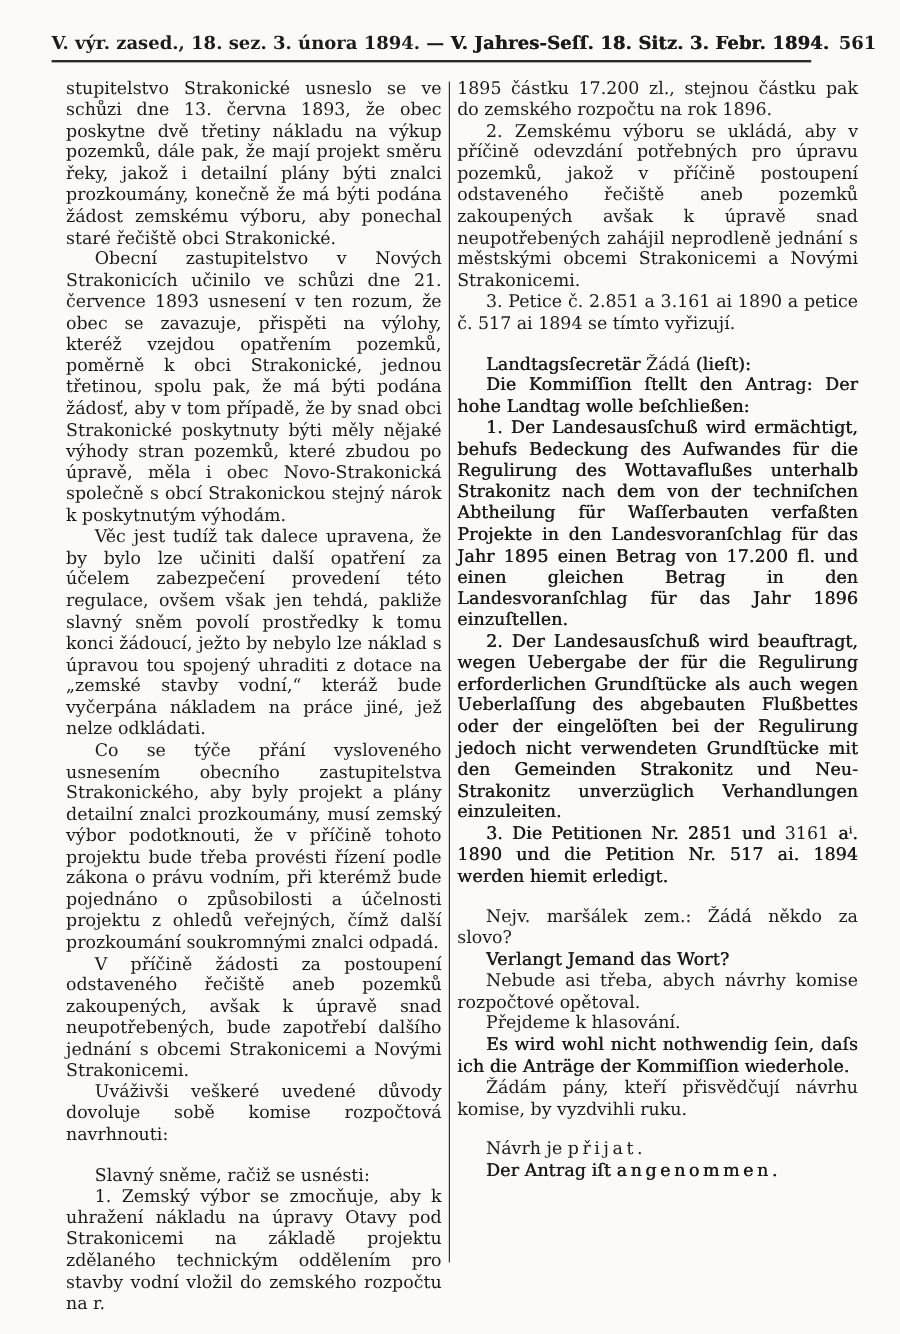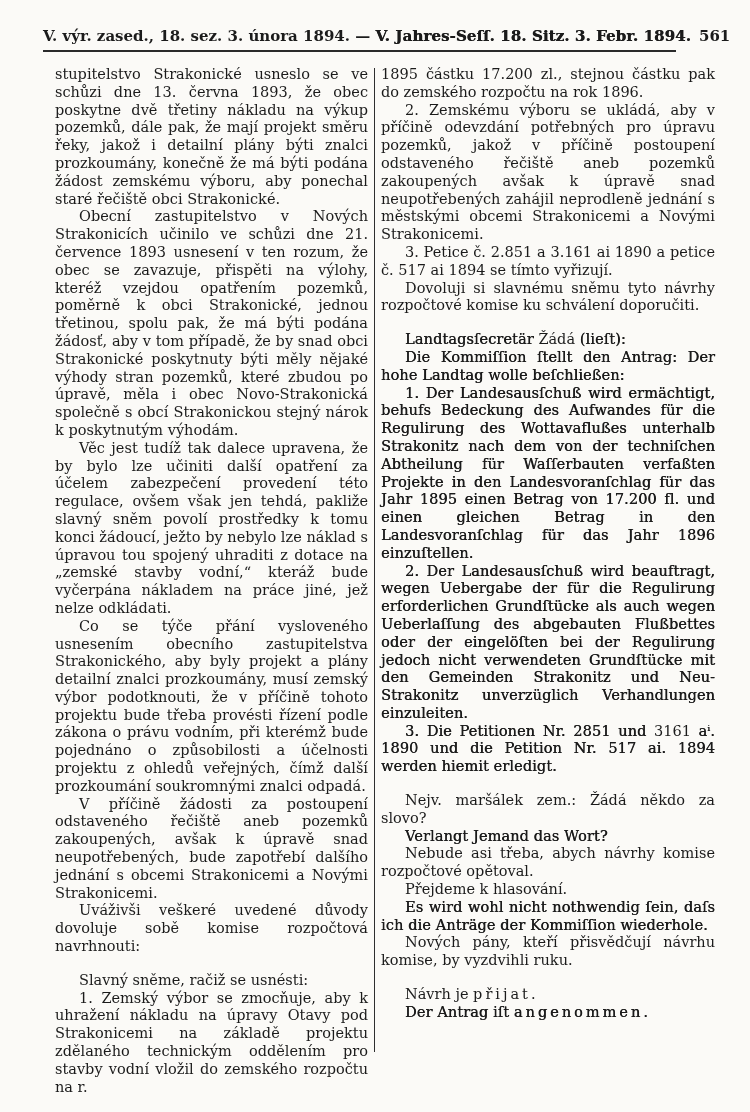--- a/index.html
+++ b/index.html
@@ -71,30 +71,29 @@
         <p class="p"><span class="cz">V příčině žádosti za postoupení odstaveného řečiště aneb pozemků zakoupených, avšak k úpravě snad neupotřebených, bude zapotřebí dalšího jednání s obcemi Strakonicemi a Novými Strakonicemi.</span></p>
         <p class="p"><span class="cz">Uváživši veškeré uvedené důvody dovoluje sobě komise rozpočtová navrhnouti:</span></p>
         <p class="p gap"><span class="cz">Slavný sněme, račiž se usnésti:</span></p>
         <p class="p"><span class="czb">1. Zemský výbor se zmocňuje, aby k uhražení nákladu na úpravy Otavy pod Strakonicemi na základě projektu zdělaného technickým oddělením pro stavby vodní vložil do zemského rozpočtu na r.</span></p>
       </div>
     <div class="divider"></div>
     <div class="col right" id="col-right">
         <p class="p noindent"><span class="czb">1895 částku 17.200 zl., stejnou částku pak do zemského rozpočtu na rok 1896.</span></p>
         <p class="p"><span class="czb">2. Zemskému výboru se ukládá, aby v příčině odevzdání potřebných pro úpravu pozemků, jakož v příčině postoupení odstaveného řečiště aneb pozemků zakoupených avšak k úpravě snad neupotřebených zahájil neprodleně jednání s městskými obcemi Strakonicemi a Novými Strakonicemi.</span></p>
         <p class="p"><span class="czb">3. Petice č. 2.851 a 3.161 ai 1890 a petice č. 517 ai 1894 se tímto vyřizují.</span></p>
-        <p class="p"><span class="cz">Dovoluji si slavnému sněmu tyto návrhy rozpočtové komise ku schválení doporučiti.</span></p>
         <p class="p gap"><span class="fr">Landtagsſecretär </span><span class="czb">Žádá</span><span class="fr"> (lieſt):</span></p>
         <p class="p"><span class="fr">Die Kommiſſion ſtellt den Antrag: Der hohe Landtag wolle beſchließen:</span></p>
         <p class="p"><span class="fr">1. Der Landesausſchuß wird ermächtigt, behufs Bedeckung des Aufwandes für die Regulirung des Wottavaflußes unterhalb Strakonitz nach dem von der techniſchen Abtheilung für Waſſerbauten verfaßten Projekte in den Landesvoranſchlag für das Jahr 1895 einen Betrag von 17.200 fl. und einen gleichen Betrag in den Landesvoranſchlag für das Jahr 1896 einzuſtellen.</span></p>
         <p class="p"><span class="fr">2. Der Landesausſchuß wird beauftragt, wegen Uebergabe der für die Regulirung erforderlichen Grundſtücke als auch wegen Ueberlaſſung des abgebauten Flußbettes oder der eingelöſten bei der Regulirung jedoch nicht verwendeten Grundſtücke mit den Gemeinden Strakonitz und Neu-Strakonitz unverzüglich Verhandlungen einzuleiten.</span></p>
         <p class="p"><span class="fr">3. Die Petitionen Nr. 2851 und </span><span class="czb">3161</span><span class="fr"> aⁱ. 1890 und die Petition Nr. 517 ai. 1894 werden hiemit erledigt.</span></p>
         <p class="p gap"><span class="czb">Nejv. maršálek zem.: </span><span class="cz">Žádá někdo za slovo?</span></p>
         <p class="p"><span class="fr">Verlangt Jemand das Wort?</span></p>
         <p class="p"><span class="czb">Nebude asi třeba, abych návrhy komise rozpočtové opětoval.</span></p>
         <p class="p"><span class="czb">Přejdeme k hlasování.</span></p>
         <p class="p"><span class="fr">Es wird wohl nicht nothwendig ſein, daſs ich die Anträge der Kommiſſion wiederhole.</span></p>
-        <p class="p"><span class="czb">Nových pány, kteří přisvědčují návrhu komise, by vyzdvihli ruku.</span></p>
+        <p class="p"><span class="czb">Žádám pány, kteří přisvědčují návrhu komise, by vyzdvihli ruku.</span></p>
         <p class="p gap"><span class="czb">Návrh je </span><span class="czb sp">přijat.</span></p>
         <p class="p"><span class="fr">Der Antrag iſt </span><span class="fr sp">angenommen.</span></p>
       </div>
   </div>
 
 </div>
 
 </body></html>

